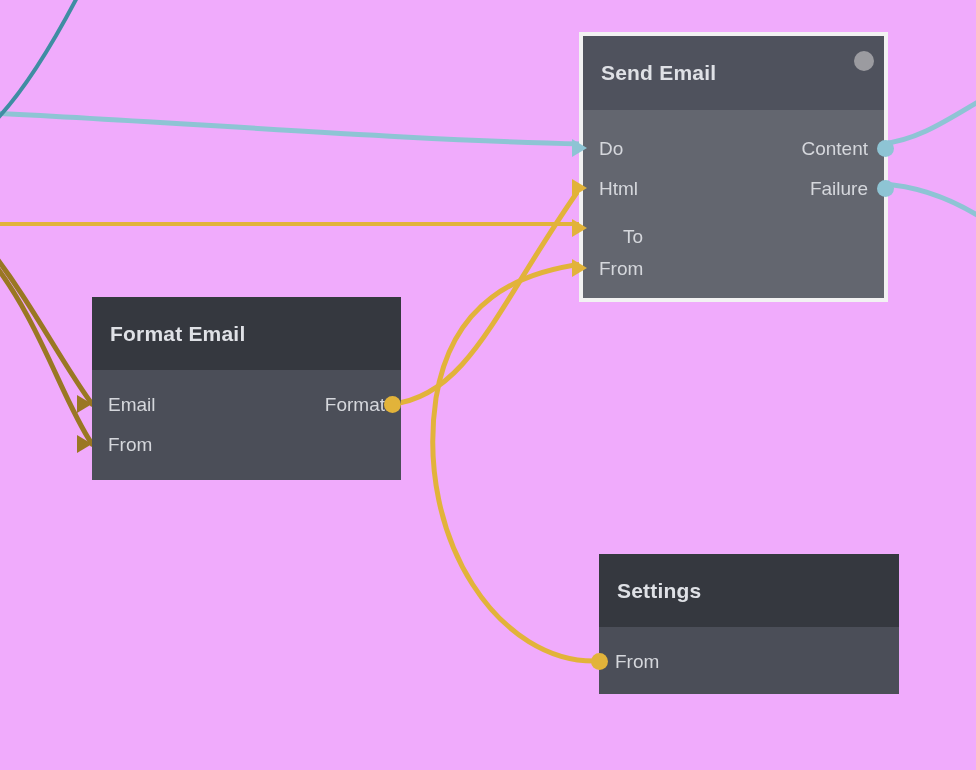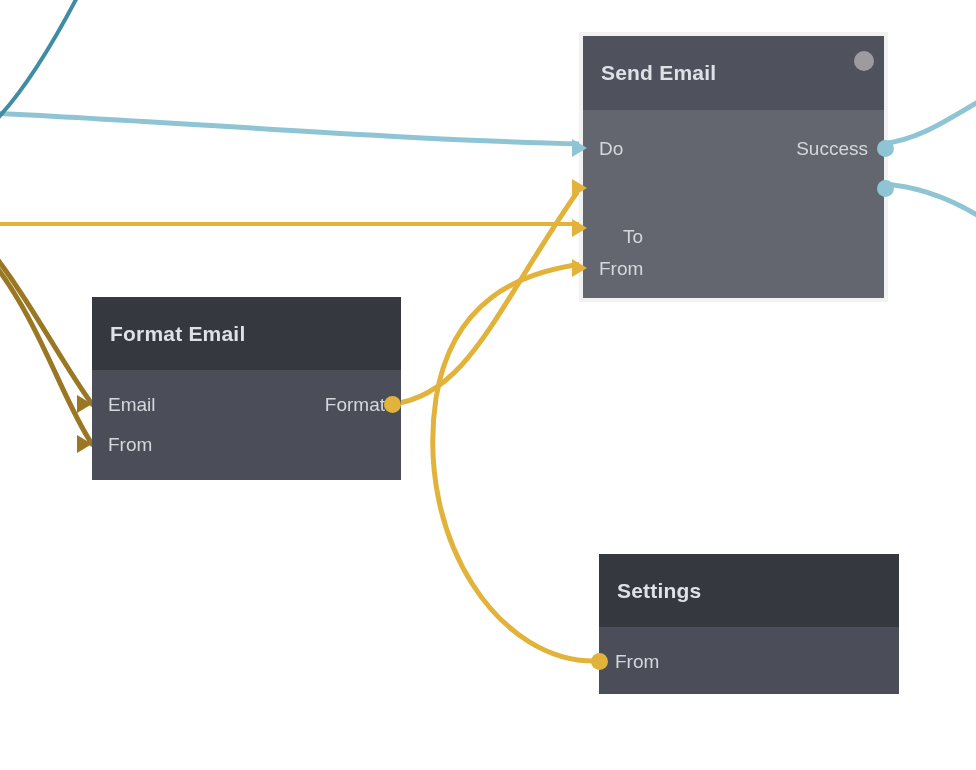--- a/index.html
+++ b/index.html
@@ -107,42 +107,46 @@
   .status-dot {
     position: absolute;
     width: 20px; height: 20px;
     border-radius: 50%;
     background: #9b9ba0;
   }
 </style>
 </head>
 <body style="background: rgb(22, 22, 22);">
 
-<div id="canvas" style="background: #ffffff;">
+<div id="canvas" style="background: #f0abfc;">
   <svg id="wires" viewBox="0 0 976 770" width="976" height="770" xmlns="http://www.w3.org/2000/svg">
       <path d="M -10,113 C 180,122 400,140 583,144" fill="none" stroke="#8ec4d4" stroke-width="5" stroke-linecap="round"></path>
       <path d="M 82,-12 C 50,50 20,98 -12,128" fill="none" stroke="#3f8da3" stroke-width="4" stroke-linecap="round"></path>
       <path d="M -10,224 L 583,224" fill="none" stroke="#e2b33a" stroke-width="4" stroke-linecap="round"></path>
       <path d="M -12,247 C 30,300 60,360 92,404" fill="none" stroke="#9a7723" stroke-width="5" stroke-linecap="round"></path>
       <path d="M -12,256 C 40,320 62,400 92,444" fill="none" stroke="#9a7723" stroke-width="5" stroke-linecap="round"></path>
       <path d="M 392,404 C 470,396 500,300 583,184" fill="none" stroke="#e2b33a" stroke-width="5" stroke-linecap="round"></path>
       <path d="M 599,661 C 500,665 415,540 436,398 C 452,300 520,272 583,264" fill="none" stroke="#e2b33a" stroke-width="5" stroke-linecap="round"></path>
       <path d="M 881,144 C 920,140 950,118 988,96" fill="none" stroke="#8ec4d4" stroke-width="5" stroke-linecap="round"></path>
       <path d="M 881,184 C 920,186 955,200 988,222" fill="none" stroke="#8ec4d4" stroke-width="5" stroke-linecap="round"></path>
     </svg>
   <div id="node-layer">
       <div class="node selected" style="left: 579px; top: 32px; width: 309px; height: 270px;">
         <div class="node-box">
           <div class="node-header" style="height: 74px; background: rgb(79, 82, 93); padding-left: 18px;">
             <div class="node-title">Send Email</div>
           </div>
           <div class="node-body" style="background: rgb(99, 102, 111);">
             <div class="pin-row" style="top: 18px;">
               <span class="pin-label in">Do</span>
-              <span class="pin-label out">Success</span>
+              <span class="pin-label out">Content</span>
+            </div>
+            <div class="pin-row" style="top: 58px;">
+              <span class="pin-label in">Html</span>
+              <span class="pin-label out">Failure</span>
             </div>
             <div class="pin-row" style="top: 106px; margin-left: 24px;">
               <span class="pin-label in">To</span>
             </div>
             <div class="pin-row" style="top: 138px;">
               <span class="pin-label in">From</span>
             </div>
           </div>
           <div class="status-dot" style="background: rgb(155, 155, 160); left: 271px; top: 15px; position: absolute;"></div>
           <div class="pin" style="position: absolute; left: 4px; top: 112px; color: rgb(142, 196, 212);">

